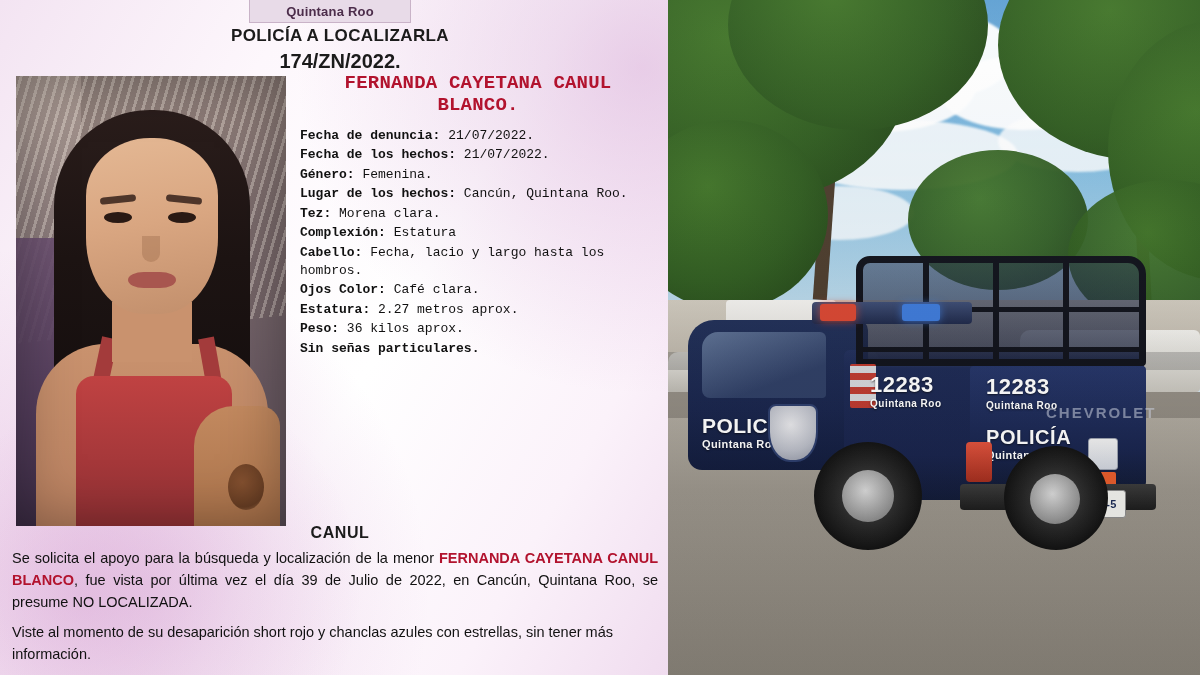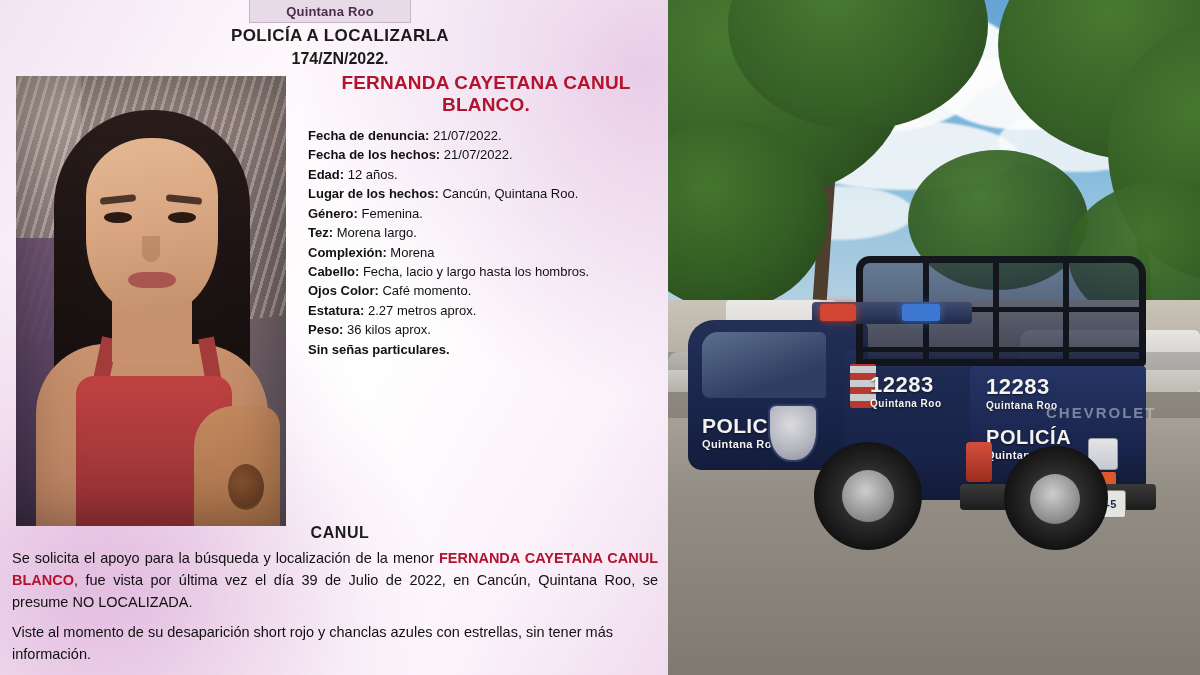--- a/index.html
+++ b/index.html
@@ -73,21 +73,21 @@
     font-weight: bold;
     color: #1b1b1b;
     letter-spacing: .4px;
   }
   .poster-folio {
     position: absolute;
     left: 150px;
     top: 50px;
     width: 380px;
     text-align: center;
-    font-size: 16px;
+    font-size: 20px;
     font-weight: bold;
     color: #1b1b1b;
   }
 
   
   .photo-frame {
     position: absolute;
     left: 16px;
     top: 76px;
     width: 270px;
@@ -246,23 +246,24 @@
   }
   .photo-vignette {
     position: absolute;
     inset: 0;
     box-shadow: inset 0 0 60px rgba(0,0,0,0.35);
   }
 
   
   .data-col {
     position: absolute;
-    left: 308px;
+    left: 300px;
     top: 72px;
     width: 356px;
+    font-family: Liberation Mono, monospace;
   }
   .subject-name {
     color: #b2132e;
     font-weight: bold;
     font-size: 19px;
     line-height: 1.18;
     text-align: center;
     margin: 0 0 10px 0;
     letter-spacing: .2px;
   }
@@ -699,46 +700,42 @@
       <ul class="field-list">
         <li>
           <span class="k">Fecha de denuncia:</span>
           <span class="v">21/07/2022.</span>
         </li>
         <li>
           <span class="k">Fecha de los hechos:</span>
           <span class="v">21/07/2022.</span>
         </li>
         <li>
-          <span class="k">Edad:</span>
-          <span class="v">12 años.</span>
+          <span class="k">Género:</span>
+          <span class="v">Femenina.</span>
         </li>
         <li>
           <span class="k">Lugar de los hechos:</span>
           <span class="v">Cancún, Quintana Roo.</span>
         </li>
         <li>
-          <span class="k">Género:</span>
-          <span class="v">Femenina.</span>
-        </li>
-        <li>
           <span class="k">Tez:</span>
-          <span class="v">Morena largo.</span>
+          <span class="v">Morena clara.</span>
         </li>
         <li>
           <span class="k">Complexión:</span>
-          <span class="v">Morena</span>
+          <span class="v">Estatura</span>
         </li>
         <li>
           <span class="k">Cabello:</span>
           <span class="v">Fecha, lacio y largo hasta los hombros.</span>
         </li>
         <li>
           <span class="k">Ojos Color:</span>
-          <span class="v">Café momento.</span>
+          <span class="v">Café clara.</span>
         </li>
         <li>
           <span class="k">Estatura:</span>
           <span class="v">2.27 metros aprox.</span>
         </li>
         <li>
           <span class="k">Peso:</span>
           <span class="v">36 kilos aprox.</span>
         </li>
         <li>

